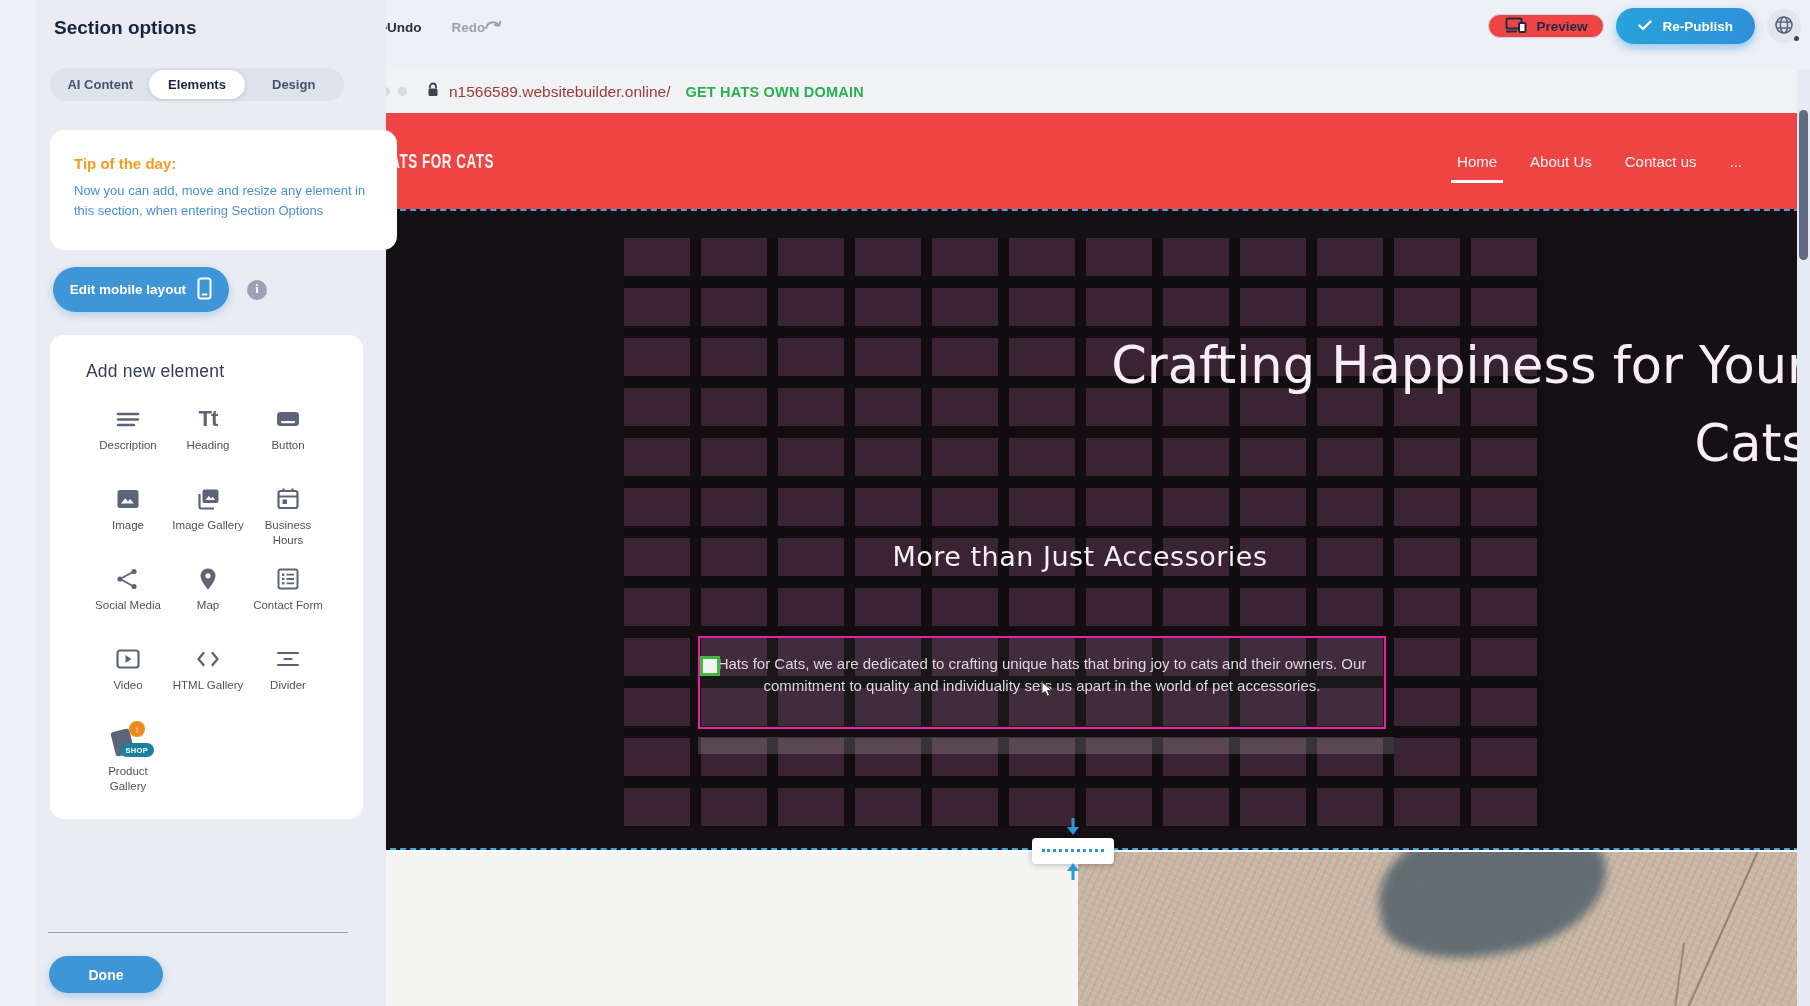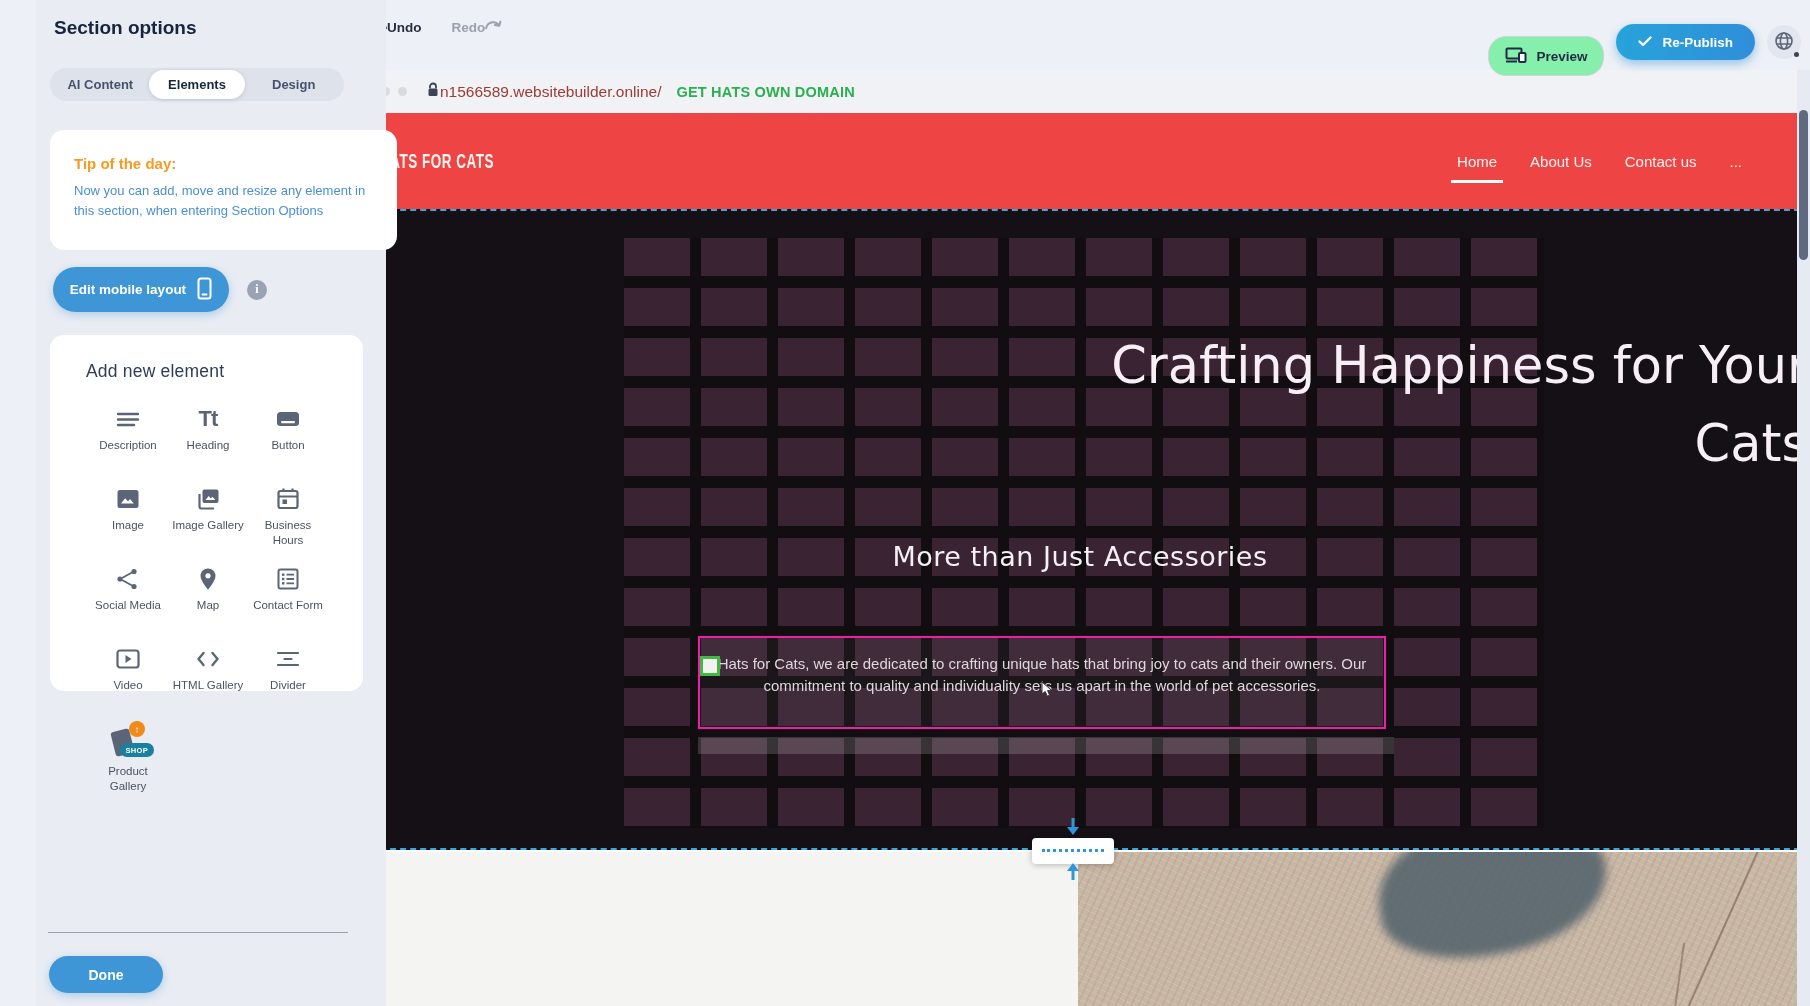--- a/index.html
+++ b/index.html
@@ -19,21 +19,21 @@
   .tab.active { background:#fff; color:#17263f; box-shadow:0 1px 4px rgba(20,40,80,.15); }
 
   .tip-card { position:absolute; left:14px; top:130px; width:347px; height:120px; background:#fff; border-radius:14px; padding:25px 18px 0 24px; }
   .tip-title { font-size:15px; font-weight:700; color:#f59b22; }
   .tip-body { margin-top:9px; font-size:13px; line-height:1.5; color:#4a8fd3; }
 
   .mobile-row { position:absolute; left:17px; top:267px; display:flex; align-items:center; }
   .btn-mobile { width:176px; height:45px; border:none; border-radius:23px; background:#3f96d6; color:#fff; font-family:inherit; font-size:13.5px; font-weight:700; display:flex; align-items:center; justify-content:center; gap:11px; cursor:pointer; box-shadow:0 3px 8px rgba(63,150,214,.35); }
   .info-dot { margin-left:18px; width:20px; height:20px; border-radius:50%; background:#9aa3b3; color:#fff; font-size:12px; font-weight:700; font-family:"Liberation Serif", serif; display:flex; align-items:center; justify-content:center; cursor:pointer; }
 
-  .add-card { position:absolute; left:14px; top:335px; width:313px; height:356px; background:#fff; border-radius:14px; padding-top:26px; }
+  .add-card { position:absolute; left:14px; top:335px; width:313px; height:484px; background:#fff; border-radius:14px; padding-top:26px; }
   .add-title { padding-left:36px; font-size:17.5px; color:#2e3d59; letter-spacing:.2px; }
   .el-grid { margin:22px 0 0 38px; width:240px; display:grid; grid-template-columns:repeat(3,80px); grid-auto-rows:80px; }
   .el-item { display:flex; flex-direction:column; align-items:center; cursor:pointer; }
   .el-icon { height:30px; display:flex; align-items:center; justify-content:flex-end; color:#5b6577; }
   .el-icon svg { display:block; }
   .el-label { margin-top:4px; font-size:11.5px; line-height:1.3; color:#4a5361; text-align:center; max-width:74px; }
   .tt { font-size:22px; font-weight:700; color:#5b6577; letter-spacing:-1px; }
 
   .pg-icon { position:relative; width:36px; height:34px; }
   .pg-photo { position:absolute; left:3px; top:5px; width:19px; height:25px; background:#5b6577; border-radius:3px; transform:rotate(-14deg); }
@@ -43,31 +43,31 @@
   .sidebar-divider { position:absolute; left:12px; bottom:73px; width:300px; height:1px; background:#9aa0a9; }
   .btn-done { position:absolute; left:13px; bottom:13px; width:114px; height:37px; border:none; border-radius:19px; background:#3f96d6; color:#fff; font-family:inherit; font-size:14px; font-weight:700; cursor:pointer; box-shadow:0 3px 8px rgba(63,150,214,.35); }
 
   
   .topbar { position:absolute; left:350px; right:0; top:0; height:70px; z-index:2; }
   .undo-redo { position:absolute; left:20px; top:19px; display:flex; align-items:center; gap:30px; }
   .tb-btn { display:flex; align-items:center; border:none; background:none; font-family:inherit; font-size:13.5px; font-weight:700; cursor:pointer; }
   .tb-undo { color:#262f3f; }
   .tb-redo { color:#9aa2ae; }
   .top-right { position:absolute; right:9px; top:8px; display:flex; align-items:center; gap:12px; }
-  .btn-preview { height:40px; padding:0 16px; border:1px solid #cfd4de; border-radius:18px; background:#86efac; display:flex; align-items:center; gap:9px; font-family:inherit; font-size:13.5px; font-weight:700; color:#1f2c45; cursor:pointer;margin-top:28px; }
+  .btn-preview { height:24px; padding:0 16px; border:1px solid #cfd4de; border-radius:18px; background:#ef4444; display:flex; align-items:center; gap:9px; font-family:inherit; font-size:13.5px; font-weight:700; color:#1f2c45; cursor:pointer; }
   .btn-republish { height:36px; padding:0 22px; border:none; border-radius:19px; background:linear-gradient(90deg,#27a3da,#2f8fd9); display:flex; align-items:center; gap:10px; font-family:inherit; font-size:13.5px; font-weight:700; color:#fff; cursor:pointer; box-shadow:0 4px 10px rgba(47,143,217,.45); }
   .btn-globe { position:relative; width:34px; height:34px; border:none; border-radius:50%; background:#e2e6ee; display:flex; align-items:center; justify-content:center; cursor:pointer; }
   .globe-dot { position:absolute; right:2px; bottom:2px; width:5px; height:5px; border-radius:50%; background:#3c4352; }
 
   
   .stage { position:absolute; left:350px; top:70px; right:0; bottom:0; background:#fff; border-top-left-radius:12px; overflow:hidden; z-index:1; }
   .browser-bar { height:43px; background:#f1f2f5; border-top-left-radius:12px; display:flex; align-items:center; padding-left:14px; }
   .dots { display:flex; gap:8px; margin-right:20px; }
   .dot { width:9px; height:9px; border-radius:50%; background:#d8dbe0; }
-  .url-text { margin-left:1px; font-size:15.5px; color:#9c3b33; }
+  .url-text { margin-left:10px; font-size:15.5px; color:#9c3b33; }
   .domain-link { margin-left:15px; font-size:14.5px; font-weight:700; color:#2ab04f; letter-spacing:.2px; cursor:pointer; text-decoration:none; }
 
   
   .site-header { position:relative; height:96px; background:#ef4444; }
   .site-logo { position:absolute; left:30px; top:50%; transform:translateY(-50%) scaleY(1.45); transform-origin:left center; font-size:13.5px; font-weight:700; letter-spacing:.5px; color:#fbf4f2; }
   .site-nav { position:absolute; right:68px; top:0; height:100%; display:flex; align-items:center; gap:33px; }
   .nav-item { position:relative; font-size:15px; color:#fdf3f2; cursor:pointer; }
   .nav-item.active::after { content:""; position:absolute; left:-6px; right:-6px; bottom:-13px; height:2.5px; background:#fff; }
 
   .hero { position:relative; height:641px; background:#141016; border:2px dashed #3aa5de; }

